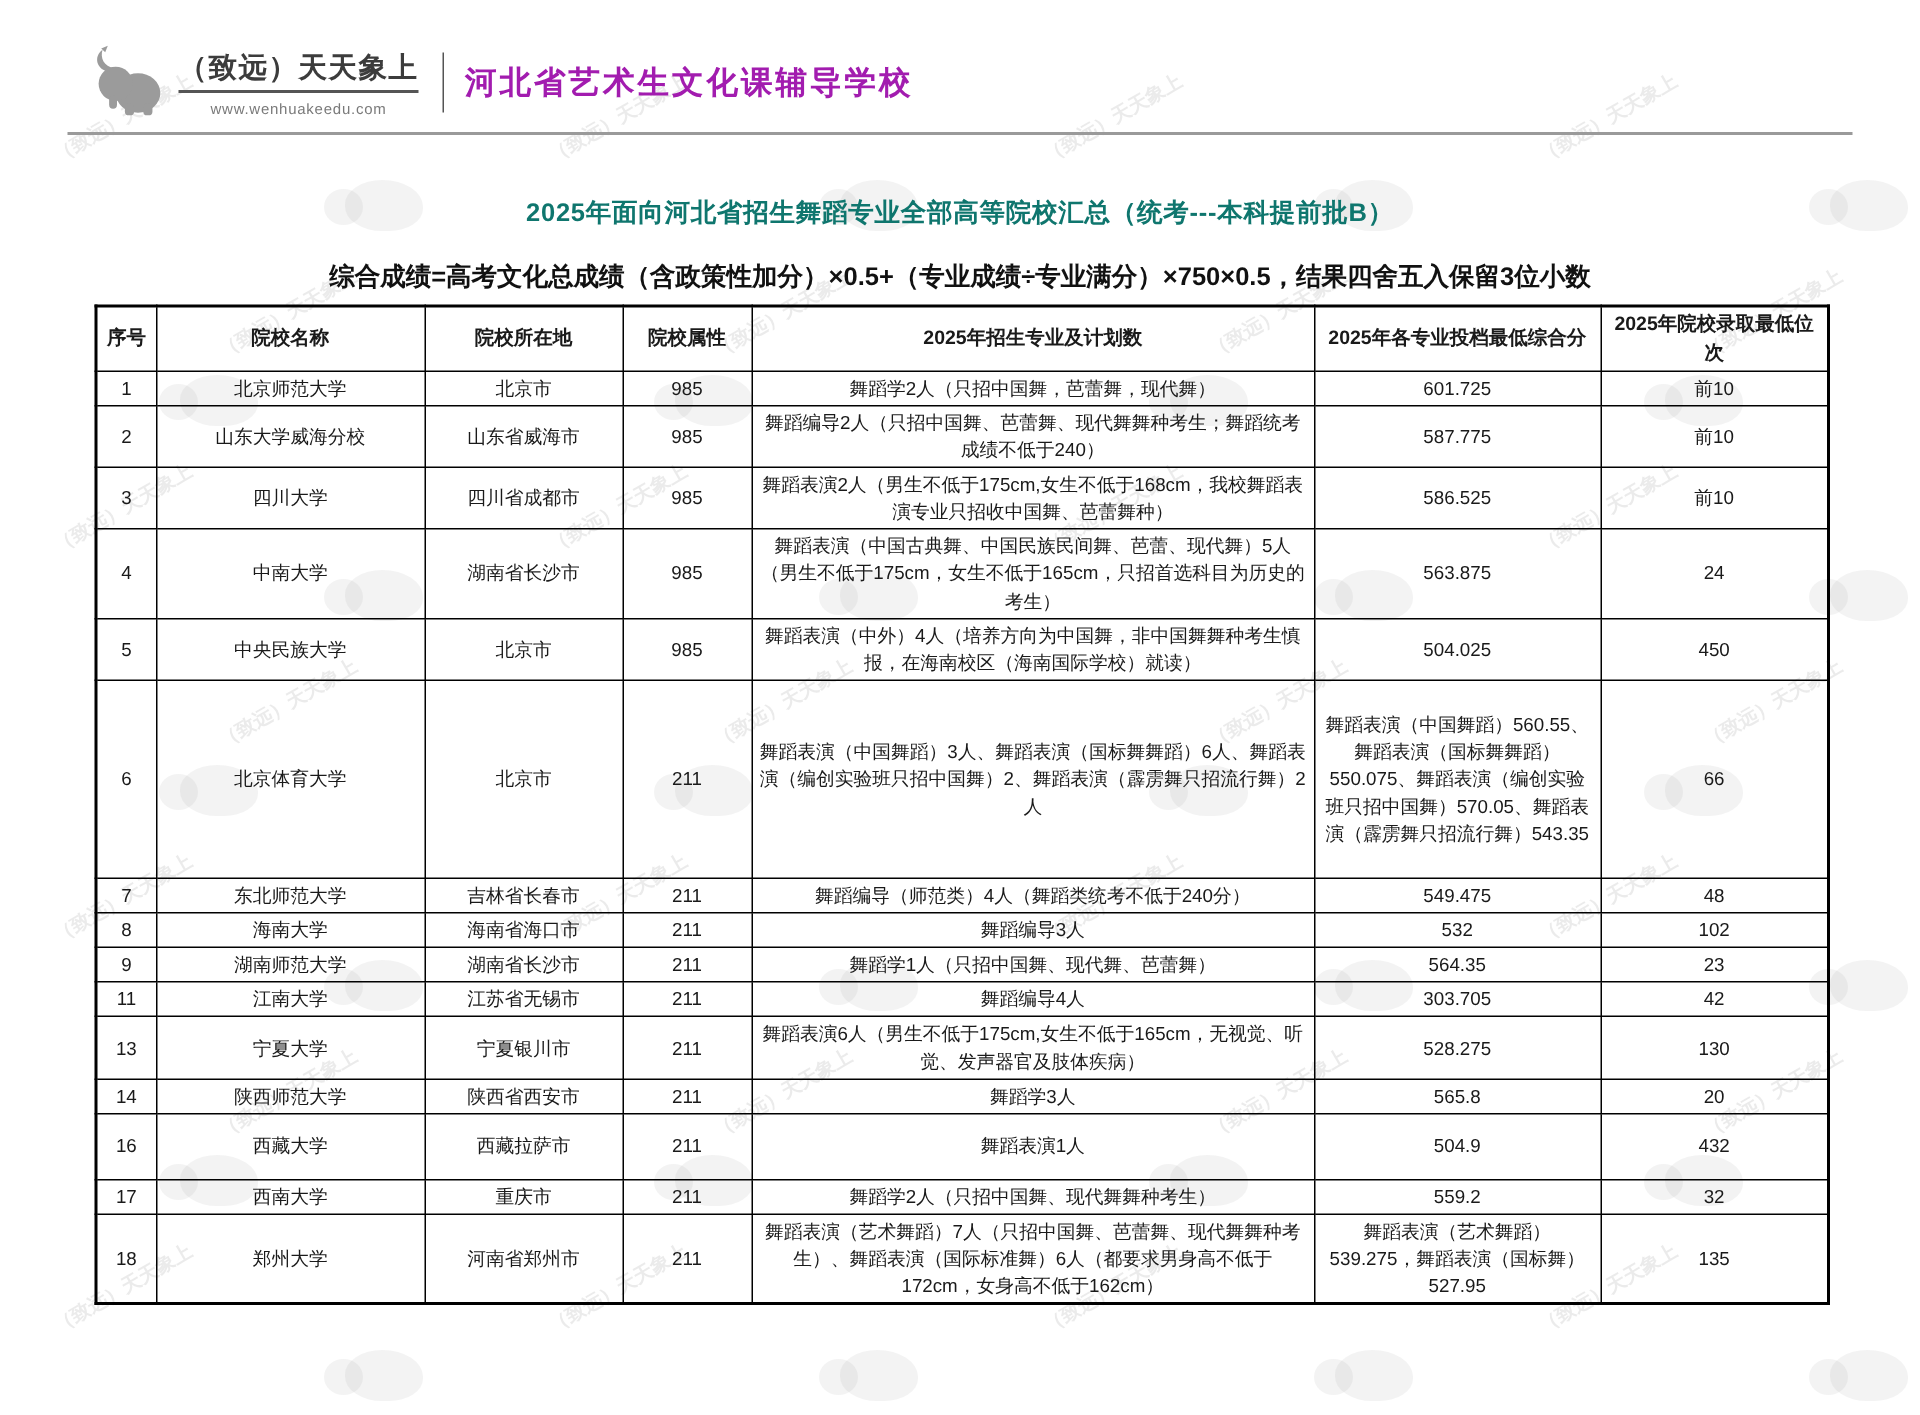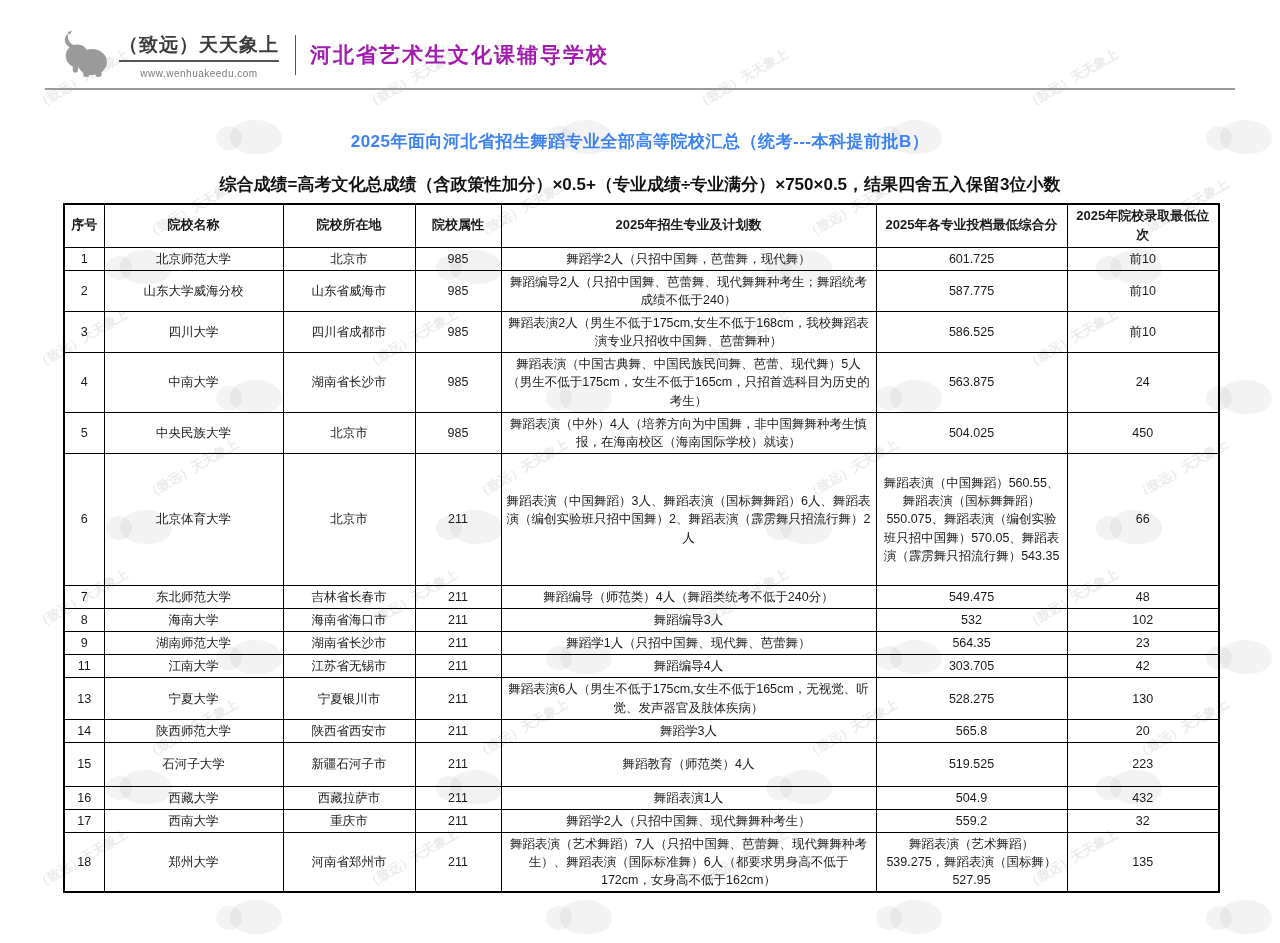--- a/index.html
+++ b/index.html
@@ -30,21 +30,21 @@
   .brand-block { display:flex; flex-direction:column; align-items:center; margin-right:12px; }
   .brand-name { font-size:19px; font-weight:bold; color:#3c3c3c; letter-spacing:1px;
                 border-bottom:2px solid #555; padding-bottom:2px; }
   .brand-url { font-size:10px; color:#7a7a7a; margin-top:6px; letter-spacing:0.5px; }
   .brand-divider { width:1px; height:40px; background:#555; margin:0 14px 0 4px; }
   .school-name { font-size:21px; font-weight:bold; color:#a21caf; letter-spacing:2px; }
   .header-rule { position:absolute; top:88px; left:45px; right:45px; border-top:2px solid #9a9a9a; z-index:2; }
 
   
   .page-title { position:absolute; top:130px; left:0; right:0; text-align:center; z-index:2;
-                font-size:17px; font-weight:bold; color:#3b82f6; letter-spacing:0.5px; }
+                font-size:17px; font-weight:bold; color:#0f766e; letter-spacing:0.5px; }
   .formula { position:absolute; top:173px; left:0; right:0; text-align:center; z-index:2;
              font-size:17px; font-weight:bold; color:#111; }
 
   
   .table-wrap { position:absolute; top:203px; left:63px; z-index:2;border-radius:13px; }
   table { border-collapse:collapse; table-layout:fixed; width:1155px; background:transparent; }
   th, td { border:1px solid #000; text-align:center; vertical-align:middle;
            padding:2px 5px; line-height:1.45; }
   table { border:2px solid #000; }
   th { font-size:13px; font-weight:bold; height:34px; }
@@ -287,29 +287,20 @@
           <tr>
             <td>14</td>
             <td>陕西师范大学</td>
             <td>陕西省西安市</td>
             <td>211</td>
             <td>舞蹈学3人</td>
             <td>565.8</td>
             <td>20</td>
           </tr>
           <tr>
-            <td>15</td>
-            <td>石河子大学</td>
-            <td>新疆石河子市</td>
-            <td>211</td>
-            <td>舞蹈教育（师范类）4人</td>
-            <td>519.525</td>
-            <td>223</td>
-          </tr>
-          <tr>
             <td>16</td>
             <td>西藏大学</td>
             <td>西藏拉萨市</td>
             <td>211</td>
             <td>舞蹈表演1人</td>
             <td>504.9</td>
             <td>432</td>
           </tr>
           <tr>
             <td>17</td>

